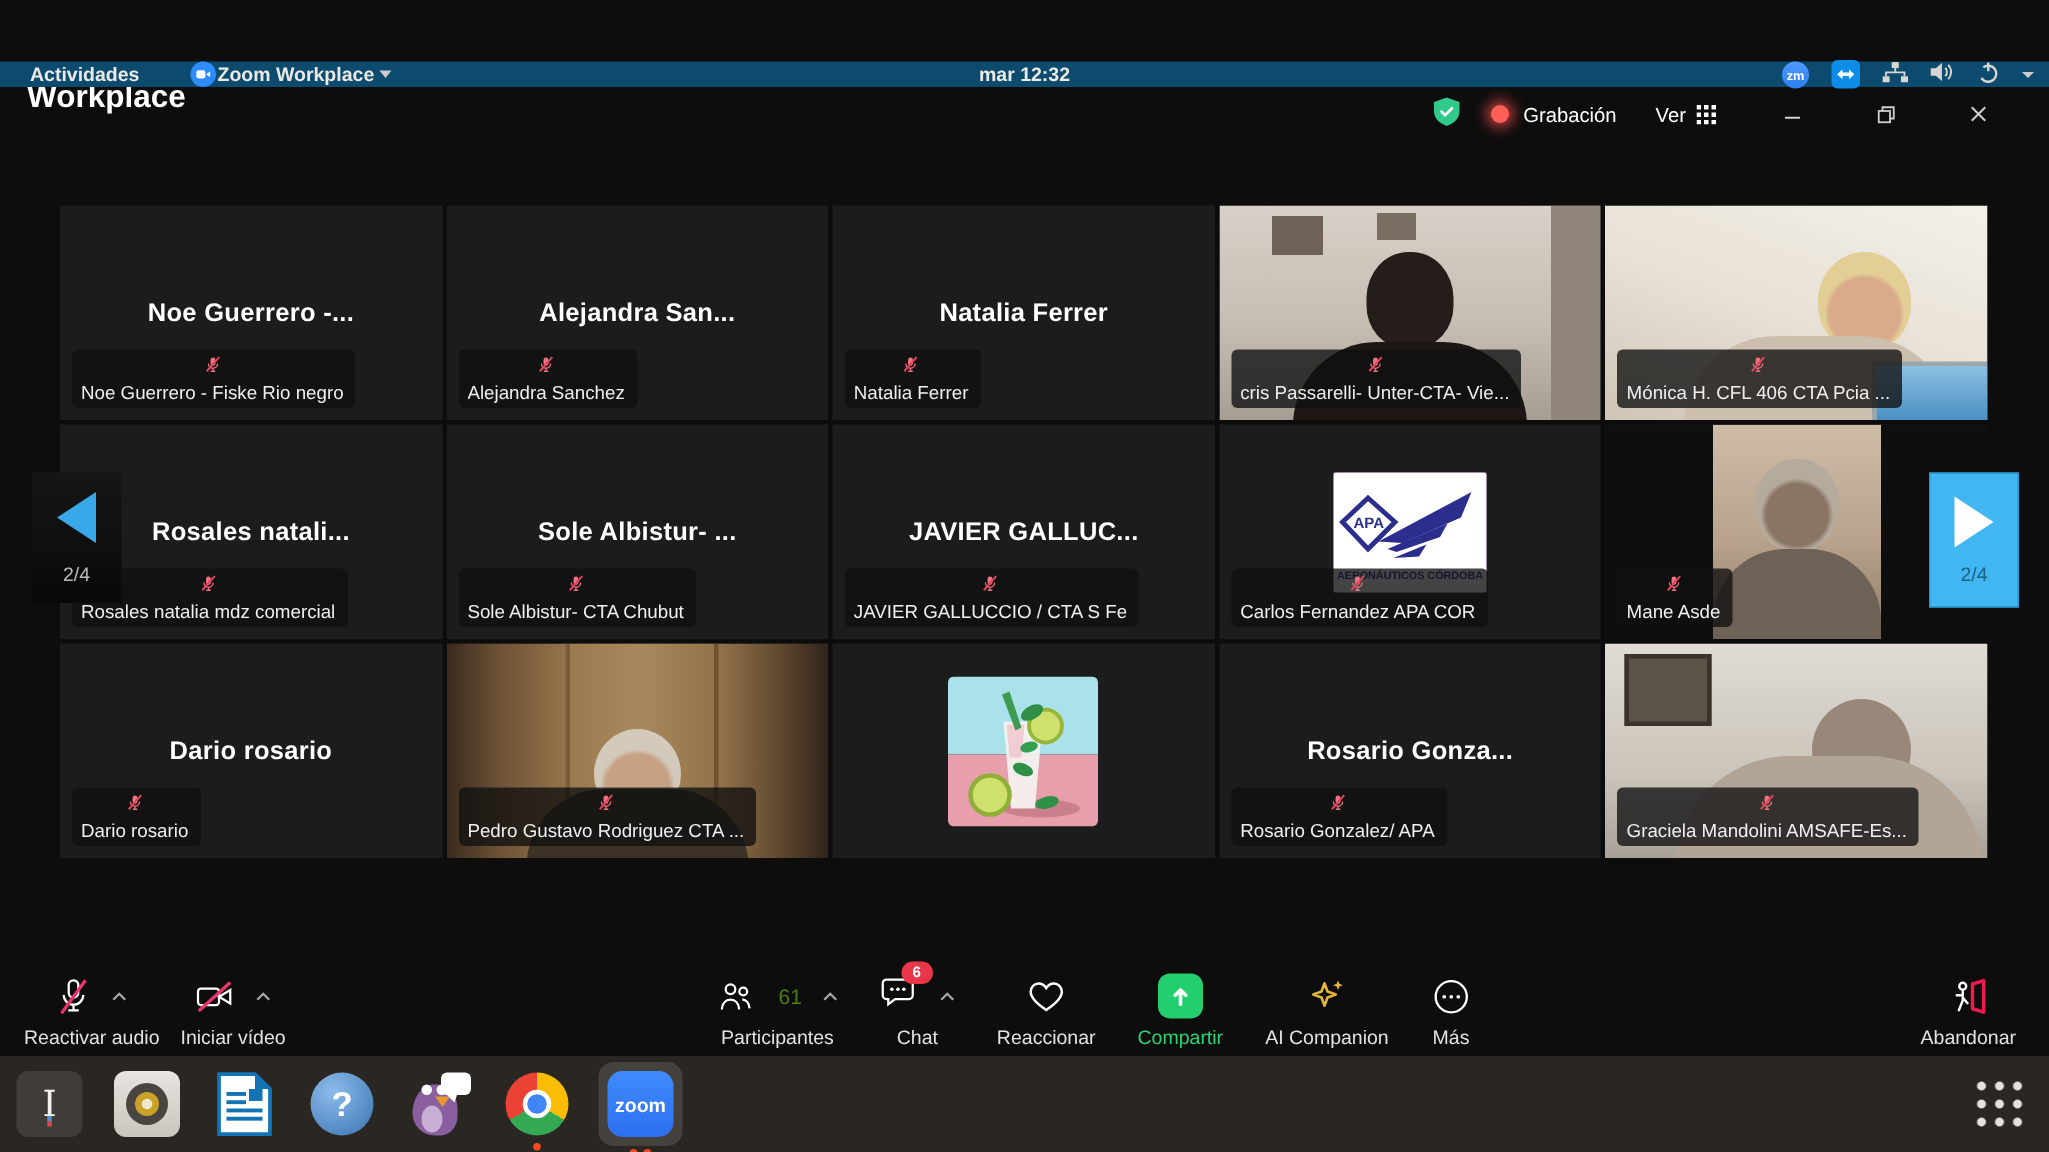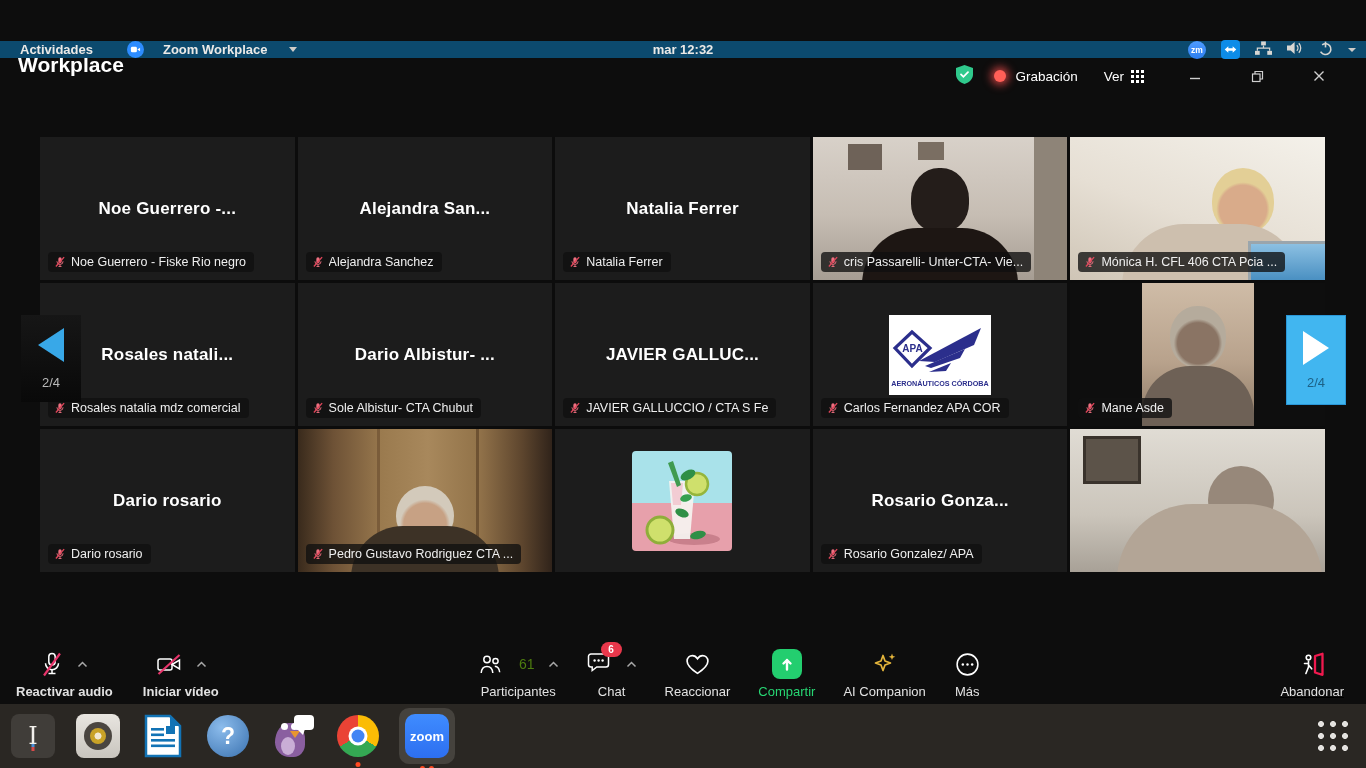--- a/index.html
+++ b/index.html
@@ -3,21 +3,21 @@
 <meta charset="utf-8">
 <style>
   html,body{margin:0;padding:0;background:#000;}
   #screen{position:relative;width:1366px;height:768px;background:#0d0d0d;overflow:hidden;
           font-family:"Liberation Sans",sans-serif;-webkit-font-smoothing:antialiased;}
 
   
   #topbar{position:absolute;top:0;left:0;width:100%;height:17px;background:#0c4a6e;
           display:flex;align-items:center;color:#eceae7;font-size:13px;font-weight:600;z-index:50;margin-top:41px;}
   .tb-activities{margin-left:12px;padding:0 8px;cursor:default;}
-  .appmenu{display:flex;align-items:center;gap:19px;margin-left:26px;}
+  .appmenu{display:flex;align-items:center;gap:1px;margin-left:26px;}
   .appmenu-caret{width:0;height:0;border-left:4.5px solid transparent;border-right:4.5px solid transparent;
                  border-top:5px solid #cfccc8;margin-left:2px;}
   .zoom-dot{width:17px;height:17px;border-radius:50%;background:#2d8cff;display:flex;align-items:center;justify-content:center;}
   #tb-clock{position:absolute;left:50%;transform:translateX(-50%);font-weight:700;}
   .tray{margin-left:auto;display:flex;align-items:center;gap:15px;margin-right:10px;justify-content:flex-end;}
   .zm-badge{width:18px;height:18px;border-radius:50%;background:linear-gradient(#4e9bff,#2d7ef0);
             color:#fff;font-size:8.5px;font-weight:700;display:flex;align-items:center;justify-content:center;}
   .tv-badge{width:19px;height:19px;border-radius:4px;background:#0d8ce8;display:flex;align-items:center;justify-content:center;}
   .tray-caret{width:0;height:0;border-left:4px solid transparent;border-right:4px solid transparent;border-top:4.5px solid #cfccc8;}
 
@@ -32,21 +32,21 @@
   .view-wrap{display:flex;align-items:center;gap:7px;margin-left:6px;}
   .win-btn{margin-left:20px;display:flex;align-items:center;justify-content:center;width:22px;height:22px;cursor:default;}
 
   
   #grid{position:absolute;left:40px;top:137px;width:1285px;height:435px;display:grid;
         grid-template-columns:repeat(5,1fr);grid-template-rows:repeat(3,1fr);gap:3px;background:#0c0c0c;}
   .tile{position:relative;background:#1c1c1c;overflow:hidden;}
   .tile-name{position:absolute;inset:0;display:flex;align-items:center;justify-content:center;
              color:#fff;font-size:17px;font-weight:700;letter-spacing:.2px;}
   .chip{position:absolute;left:8px;bottom:8px;max-width:calc(100% - 16px);display:flex;align-items:center;gap:5px;
-        background:rgba(16,16,16,.78);border-radius:4px;padding:3px 8px 3px 6px;z-index:3;}
+        background:rgba(16,16,16,.78);border-radius:4px;padding:3px 8px 3px 6px;z-index:3;flex-direction:column;}
   .chip-t{color:#efefef;font-size:12.5px;white-space:nowrap;overflow:hidden;text-overflow:ellipsis;}
 
   .scene{position:absolute;inset:0;overflow:hidden;}
   .ph-head,.ph-body{position:absolute;}
   
   .sc-cris{background:linear-gradient(180deg,#d8d1c9 0%,#c6bdb3 55%,#a69d93 100%);}
   .sc-cris .frames{position:absolute;left:14%;top:5%;width:34px;height:26px;background:#6e6258;
                    box-shadow:66px -6px 0 -4px #7a6e62;}
   .sc-cris::after{content:"";position:absolute;right:0;top:0;width:13%;height:100%;background:#8e8478;}
   .sc-cris .ph-head{left:50%;top:22%;width:58px;height:64px;margin-left:-29px;background:#241d1a;border-radius:48% 48% 44% 44%;}
@@ -90,21 +90,21 @@
                background:#41b6f0;border:1px solid #2a97d8;box-sizing:border-box;
                display:flex;flex-direction:column;align-items:center;justify-content:center;gap:10px;}
   .tri-right{width:0;height:0;border-top:17px solid transparent;border-bottom:17px solid transparent;border-left:26px solid #fff;}
   #pager-right .pg{color:#1d6186;font-size:13px;}
 
   
   #toolbar{position:absolute;left:0;top:638px;width:100%;height:66px;}
   .tbi{display:flex;flex-direction:column;align-items:center;cursor:pointer;}
   .tbi .ic-row{height:32px;display:flex;align-items:center;gap:13px;}
   .tbi .lbl{font-size:13px;color:#e2e2e2;margin-top:4px;white-space:nowrap;}
-  .grp-left{position:absolute;left:16px;top:10px;display:flex;gap:30px;font-weight:bold;}
+  .grp-left{position:absolute;left:16px;top:10px;display:flex;gap:14px;}
   .grp-center{position:absolute;left:478px;top:10px;display:flex;gap:28px;align-items:flex-start;}
   .grp-right{position:absolute;right:22px;top:10px;text-decoration:underline;}
   .count{font-size:14px;color:#4d7c0f;margin-left:4px;}
   .bubble-wrap{position:relative;}
   .badge{position:absolute;top:-8px;right:-9px;min-width:15px;height:15px;padding:0 3px;border-radius:8px;
          background:#e8374b;color:#fff;font-size:10px;font-weight:700;display:flex;align-items:center;justify-content:center;}
   .share-box{width:30px;height:30px;border-radius:8px;background:#23ce6f;display:flex;align-items:center;justify-content:center;}
   .lbl-green{color:#27d673 !important;}
 
   
@@ -318,21 +318,21 @@
           <svg width="12" height="14" viewBox="0 0 16 16" style="flex:0 0 auto">
             <path d="M8 1.8a2.2 2.2 0 0 1 2.2 2.2v3.2A2.2 2.2 0 0 1 8 9.4 2.2 2.2 0 0 1 5.8 7.2V4A2.2 2.2 0 0 1 8 1.8z" fill="#ef7080"></path>
             <path d="M3.9 7.1a4.1 4.1 0 0 0 8.2 0" stroke="#ef7080" fill="none" stroke-width="1.2"></path>
             <path d="M8 11.2V14M6 14h4" stroke="#ef7080" stroke-width="1.2" fill="none"></path>
             <path d="M2.5 14 13.5 1.5" stroke="#e0455a" stroke-width="1.8"></path>
           </svg>
           <span class="chip-t">Rosales natalia mdz comercial</span>
         </div>
       </div>
       <div class="tile">
-        <div class="tile-name">Dario Albistur- ...</div>
+        <div class="tile-name">Sole Albistur- ...</div>
         <div class="chip">
           <svg width="12" height="14" viewBox="0 0 16 16" style="flex:0 0 auto">
             <path d="M8 1.8a2.2 2.2 0 0 1 2.2 2.2v3.2A2.2 2.2 0 0 1 8 9.4 2.2 2.2 0 0 1 5.8 7.2V4A2.2 2.2 0 0 1 8 1.8z" fill="#ef7080"></path>
             <path d="M3.9 7.1a4.1 4.1 0 0 0 8.2 0" stroke="#ef7080" fill="none" stroke-width="1.2"></path>
             <path d="M8 11.2V14M6 14h4" stroke="#ef7080" stroke-width="1.2" fill="none"></path>
             <path d="M2.5 14 13.5 1.5" stroke="#e0455a" stroke-width="1.8"></path>
           </svg>
           <span class="chip-t">Sole Albistur- CTA Chubut</span>
         </div>
       </div>
@@ -442,20 +442,29 @@
           </svg>
           <span class="chip-t">Rosario Gonzalez/ APA</span>
         </div>
       </div>
       <div class="tile">
         <div class="scene sc-graciela">
           <div class="wframe"></div>
           <div class="ph-head"></div>
           <div class="ph-body"></div>
         </div>
+        <div class="chip">
+          <svg width="12" height="14" viewBox="0 0 16 16" style="flex:0 0 auto">
+            <path d="M8 1.8a2.2 2.2 0 0 1 2.2 2.2v3.2A2.2 2.2 0 0 1 8 9.4 2.2 2.2 0 0 1 5.8 7.2V4A2.2 2.2 0 0 1 8 1.8z" fill="#ef7080"></path>
+            <path d="M3.9 7.1a4.1 4.1 0 0 0 8.2 0" stroke="#ef7080" fill="none" stroke-width="1.2"></path>
+            <path d="M8 11.2V14M6 14h4" stroke="#ef7080" stroke-width="1.2" fill="none"></path>
+            <path d="M2.5 14 13.5 1.5" stroke="#e0455a" stroke-width="1.8"></path>
+          </svg>
+          <span class="chip-t">Graciela Mandolini AMSAFE-Es...</span>
+        </div>
       </div>
     </div>
 
   <div id="pager-left">
     <span class="tri-left"></span>
     <span class="pg">2/4</span>
   </div>
   <div id="pager-right">
     <span class="tri-right"></span>
     <span class="pg">2/4</span>

